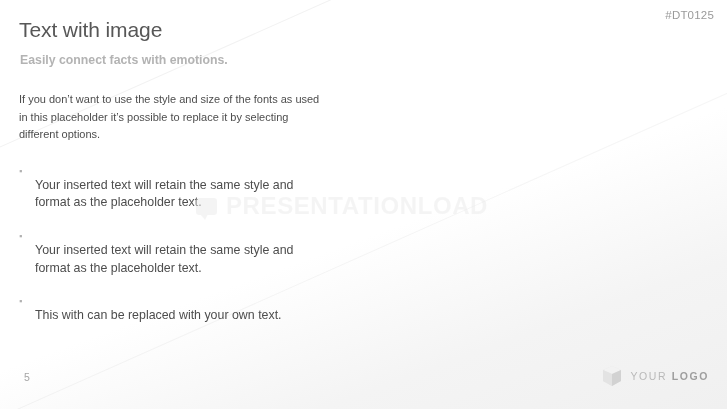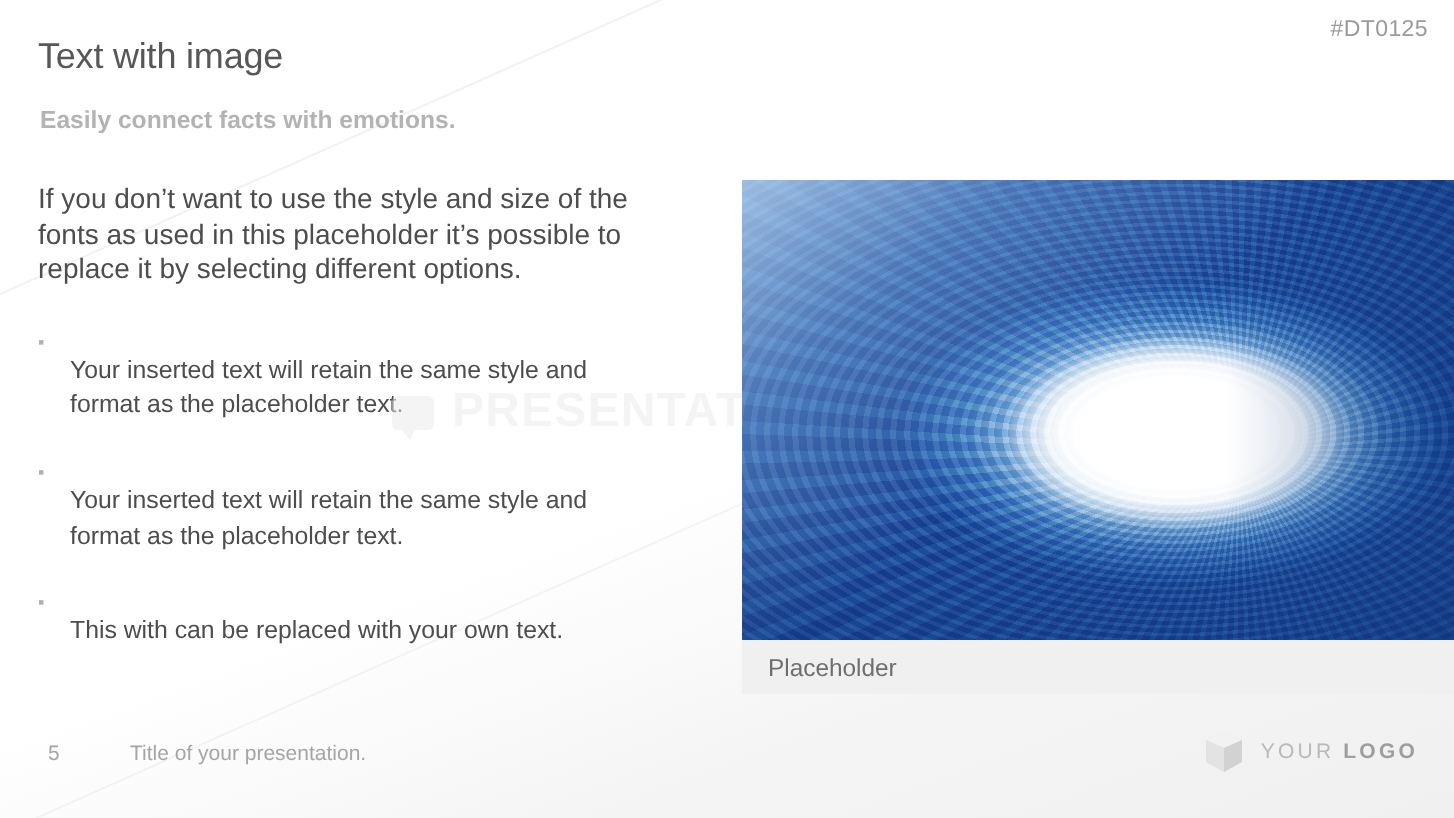--- a/index.html
+++ b/index.html
@@ -41,21 +41,21 @@
     right: 13px;
     font-size: 11.5px;
     color: #9a9a9a;
     letter-spacing: 0.2px;
     margin-left: 24px;
   }
   .title {
     position: absolute;
     left: 19px;
     top: 18px;
-    font-size: 18px;
+    font-size: 21px;
     font-weight: 400;
     color: #575757;
     letter-spacing: -0.1px;
     white-space: nowrap;
   }
   .subtitle {
     position: absolute;
     left: 20px;
     top: 53px;
     font-size: 12.3px;
@@ -64,21 +64,21 @@
   }
 
   
   .body-col {
     position: absolute;
     left: 19px;
     top: 91px;
     width: 312px;
   }
   .intro-para {
-    font-size: 14px;
+    font-size: 11px;
     line-height: 17.6px;
     color: #4d4d4d;
     margin: 0 11px 17px 0;
   }
   .bullets {
     list-style: none;
     margin: 0;
     padding: 0;
   }
   .bullet-row {
@@ -278,36 +278,22 @@
         <span class="bullet-text">This with can be replaced with your own text.</span>
       </li>
     </ul>
   </div>
 
   <div class="watermark">
     <span class="wm-bubble"></span>
     <span class="wm-text">PRESENTATIONLOAD</span>
   </div>
 
-  <div class="image-block">
-    <div class="image-frame">
-      <div class="tunnel-base"></div>
-      <div class="tunnel-ribs"></div>
-      <div class="tunnel-rings"></div>
-      <div class="tunnel-topleft"></div>
-      <div class="tunnel-core"></div>
-      <div class="tunnel-vignette"></div>
-    </div>
-    <div class="caption-bar">
-      <span class="caption-text">Placeholder</span>
-    </div>
-  </div>
 
   <div class="page-num">5</div>
-  <div class="footer-title">Title of your presentation.</div>
 
   <div class="logo-area">
     <span class="logo-cube">
       <svg width="20" height="22" viewBox="0 0 20 22" aria-hidden="true">
         <polygon points="10,1 19,5 19,16 10,21 1,16 1,5" fill="#e6e6e6"></polygon>
         <polygon points="10,1 19,5 10,9 1,5" fill="#f2f2f2"></polygon>
         <polygon points="10,9 19,5 19,16 10,21" fill="#d2d2d2"></polygon>
         <polygon points="10,9 1,5 1,16 10,21" fill="#e3e3e3"></polygon>
       </svg>
     </span>

